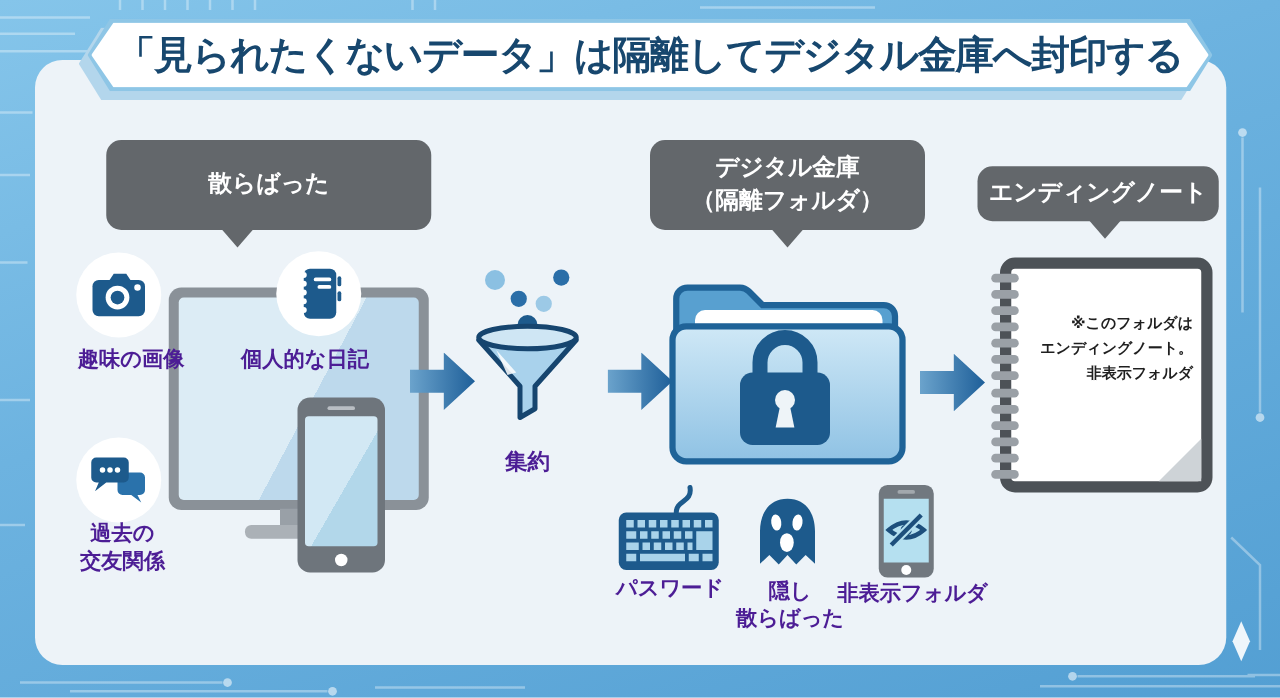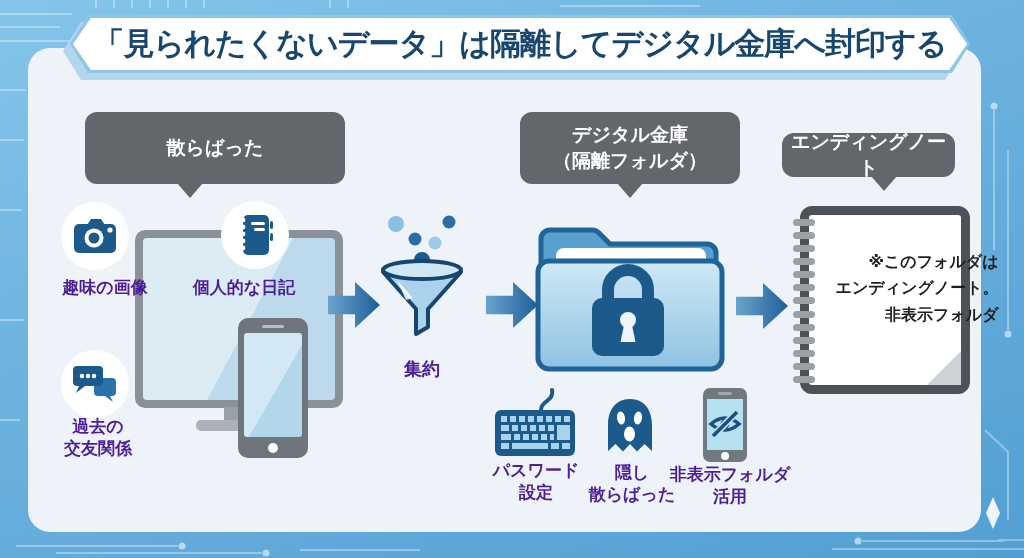--- a/index.html
+++ b/index.html
@@ -22,21 +22,21 @@
   .banner .b-face{position:absolute;inset:3px;background:#ffffff;}
   .banner .b-text{position:absolute;inset:0;display:flex;align-items:center;justify-content:center;
     font-size:31px;font-weight:bold;color:#17476e;letter-spacing:-1px;white-space:nowrap;}
   
   .bubble{position:absolute;background:#63676b;color:#fff;border-radius:12px;text-align:center;
     font-weight:bold;z-index:3;display:flex;flex-direction:column;justify-content:center;line-height:1.38;}
   .bubble::after{content:"";position:absolute;bottom:-14px;left:var(--tail-x,50%);margin-left:-13px;
     width:0;height:0;border:13px solid transparent;border-top:15px solid #63676b;border-bottom:0;}
   .bubble-left{left:85px;top:112px;width:260px;height:72px;font-size:19px;--tail-x:105px;}
   .bubble-mid{left:520px;top:112px;width:220px;height:72px;font-size:19px;--tail-x:110px;}
-  .bubble-right{left:782px;top:133px;width:173px;height:44px;font-size:19px;--tail-x:102px;}
+  .bubble-right{left:782px;top:133px;width:193px;height:44px;font-size:19px;--tail-x:102px;}
   
   .monitor{left:135px;top:230px;width:208px;height:178px;background:#8a9198;border-radius:10px;z-index:2;}
   .monitor .screen{position:absolute;inset:8px;border-radius:4px;
     background:linear-gradient(118deg,#dcecf5 0 54%,#bdd9ec 54%);}
   .stand-neck{left:224px;top:407px;width:30px;height:14px;background:#99a0a7;z-index:2;}
   .stand-base{left:196px;top:420px;width:86px;height:11px;background:#abb1b7;border-radius:5px;z-index:2;}
   .phone-left{left:238px;top:318px;width:70px;height:140px;background:#6e757c;border-radius:10px;z-index:3;}
   .phone-left .p-screen{position:absolute;left:6px;right:6px;top:15px;bottom:21px;border-radius:3px;
     background:linear-gradient(120deg,#d2e8f4 0 55%,#b2d7ea 55%);}
   .phone-left .p-home{position:absolute;left:50%;bottom:5px;width:10px;height:10px;margin-left:-5px;border-radius:50%;background:#fff;}
@@ -68,21 +68,21 @@
   .m-phone{left:702px;top:387px;z-index:2;}
   .l-m1{left:478px;top:460px;width:116px;}
   .l-m2{left:584px;top:462px;width:96px;}
   .l-m3{left:660px;top:464px;width:140px;}
   
   .note{left:800px;top:206px;width:170px;height:188px;background:#fff;border:9px solid #4d5257;
     border-radius:12px;box-sizing:border-box;z-index:2;}
   .rings{position:absolute;left:-16px;top:4px;width:24px;height:164px;display:flex;
     flex-direction:column;justify-content:space-between;}
   .ring{width:22px;height:7px;background:#9aa0a6;border-radius:4px;}
-  .note-text{position:absolute;left:13px;top:34px;font-size:16px;font-weight:bold;color:#1f1f1f;line-height:1.65;white-space:nowrap;}
+  .note-text{position:absolute;left:13px;top:34px;font-size:12px;font-weight:bold;color:#1f1f1f;line-height:1.65;white-space:nowrap;}
   .note-text .indent{padding-left:0.85em;}
   .fold{position:absolute;right:0;bottom:0;width:0;height:0;border-style:solid;
     border-width:0 0 34px 34px;border-color:transparent transparent #ced3d7 transparent;}
 </style>
 </head>
 <body>
 
 <svg id="bg-deco" width="1024" height="558" viewBox="0 0 1024 558">
   <g stroke="#ffffff" stroke-opacity="0.35" stroke-width="2" fill="none">
     <path d="M0,14 H72 M0,27 H60 M0,41 H76 M0,90 H26 M0,140 H24 M0,210 H22 M0,320 H24 M0,420 H20"></path>
@@ -261,29 +261,27 @@
     <circle cx="23" cy="69" r="4" fill="#ffffff"></circle>
     <path d="M9,37 Q23,25 37,37 Q23,49 9,37 Z" fill="none" stroke="#1d4f7c" stroke-width="3.5"></path>
     <circle cx="23" cy="37" r="4.5" fill="#1d4f7c"></circle>
     <path d="M11,49 L35,25" stroke="#b5e0f0" stroke-width="7"></path>
     <path d="M11,49 L35,25" stroke="#1d4f7c" stroke-width="3.5"></path>
   </svg>
 </div>
 
 <div class="ilabel l-m1">
   <div>パスワード</div>
-  <div>設定</div>
 </div>
 <div class="ilabel l-m2">
   <div>隠し</div>
   <div>散らばった</div>
 </div>
 <div class="ilabel l-m3">
   <div>非表示フォルダ</div>
-  <div>活用</div>
 </div>
 
 <div class="abs note">
   <div class="rings">
       <div class="ring"></div>
       <div class="ring"></div>
       <div class="ring"></div>
       <div class="ring"></div>
       <div class="ring"></div>
       <div class="ring"></div>

